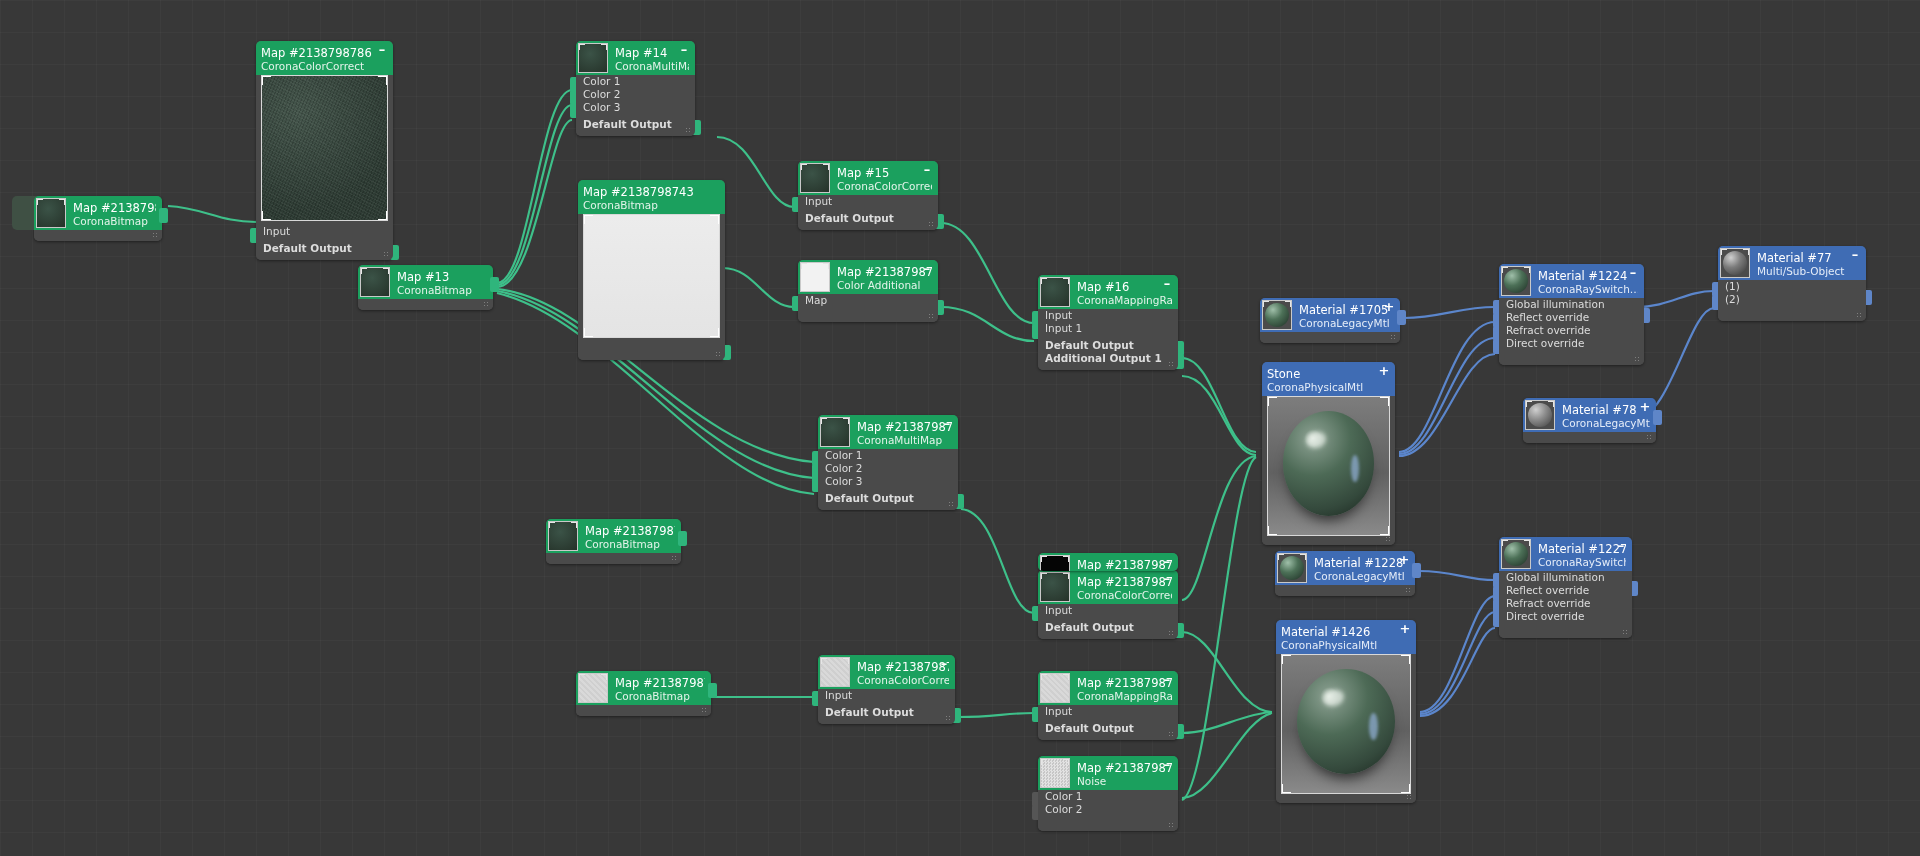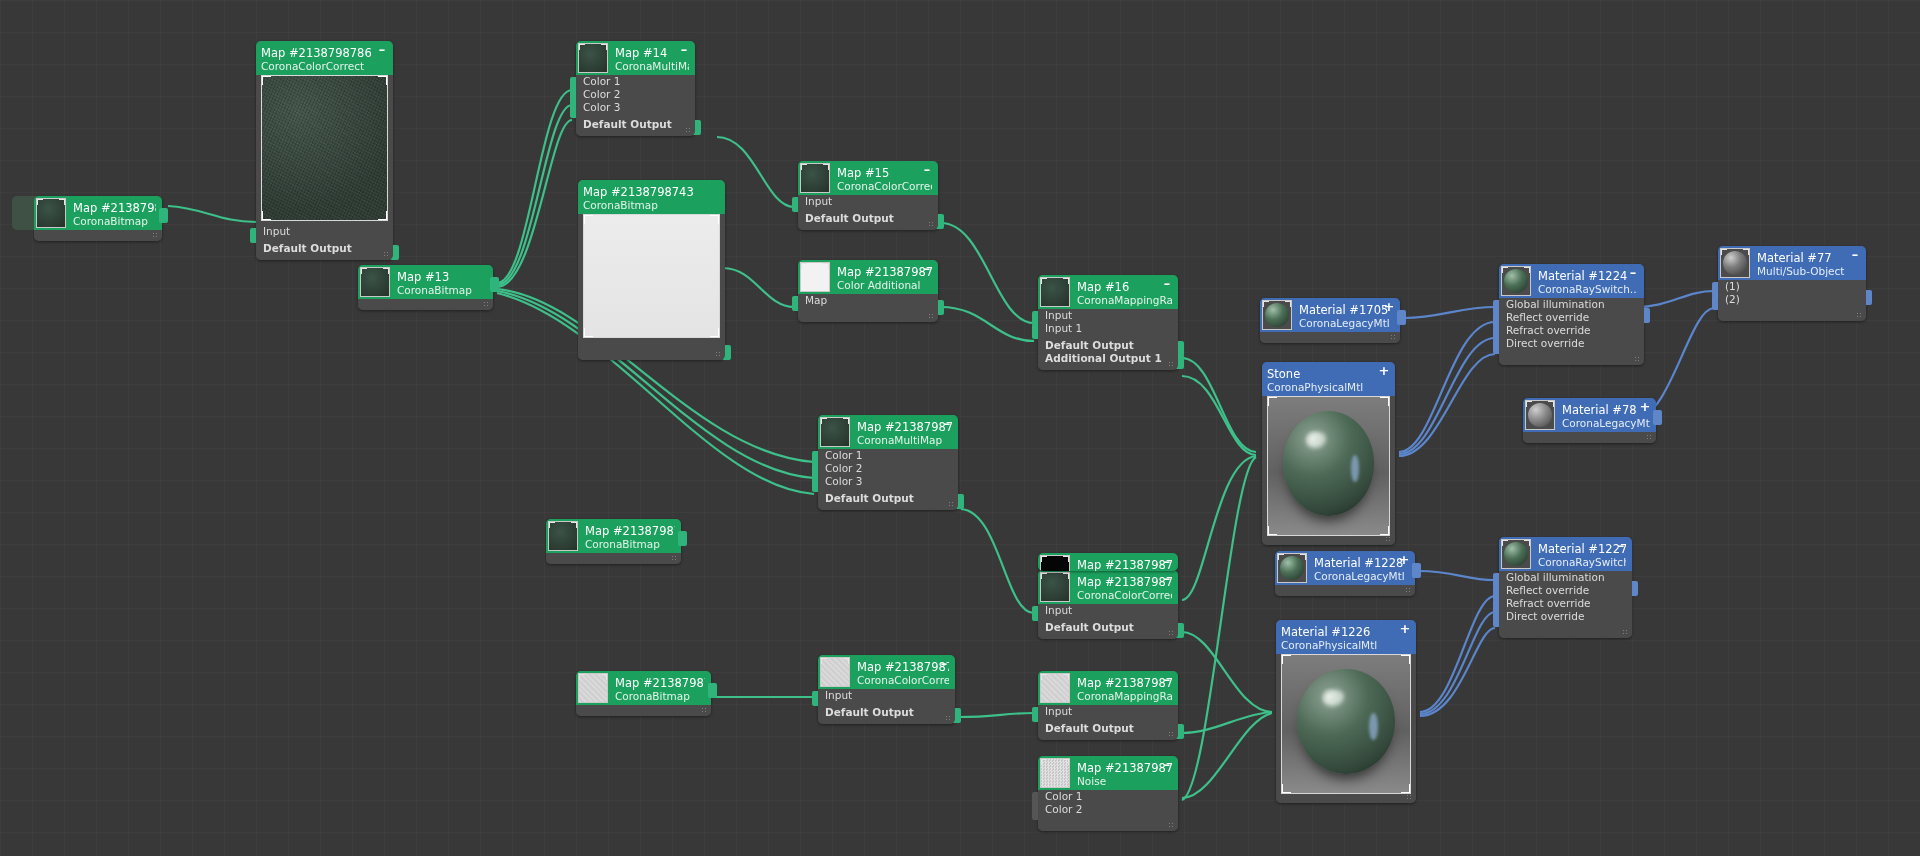--- a/index.html
+++ b/index.html
@@ -458,21 +458,21 @@
           <div class="btn">+</div>
         </div>
         <div class="collapsed-body">
           <div class="grip"></div>
         </div>
         <div class="port out" style="top: 12px;"></div>
       </div>
       <div class="node mtl" id="m_1226" style="left: 1276px; top: 620px; width: 140px;">
         <div class="hdr">
           <div class="titles">
-            <div class="t1">Material #1226</div>
+            <div class="t1">Material #1426</div>
             <div class="t2">CoronaPhysicalMtl</div>
           </div>
           <div class="btn">+</div>
         </div>
         <div class="body">
           <div class="preview" style="height: 140px; background: linear-gradient(rgb(125, 125, 125) 0%, rgb(97, 97, 97) 55%, rgb(138, 138, 138) 100%);">
             <div style="position: absolute; left: 12%; top: 10%; width: 76%; height: 76%; border-radius: 50%; background: radial-gradient(circle at 33% 26%, rgb(214, 224, 214) 0%, rgb(126, 149, 133) 9%, rgb(77, 106, 86) 38%, rgb(52, 73, 60) 72%, rgb(24, 35, 28) 100%); box-shadow: rgba(0, 0, 0, 0.65) 0px 10px 14px -6px;">
               <div style="position: absolute; left: 26%; top: 20%; width: 22%; height: 15%; border-radius: 50%; background: rgba(235, 242, 236, 0.72); filter: blur(2px); transform: rotate(-18deg);"></div>
               <div style="position: absolute; right: 17%; top: 42%; width: 9%; height: 26%; border-radius: 50%; background: rgba(138, 166, 200, 0.8); filter: blur(1.5px);"></div>
             </div>

